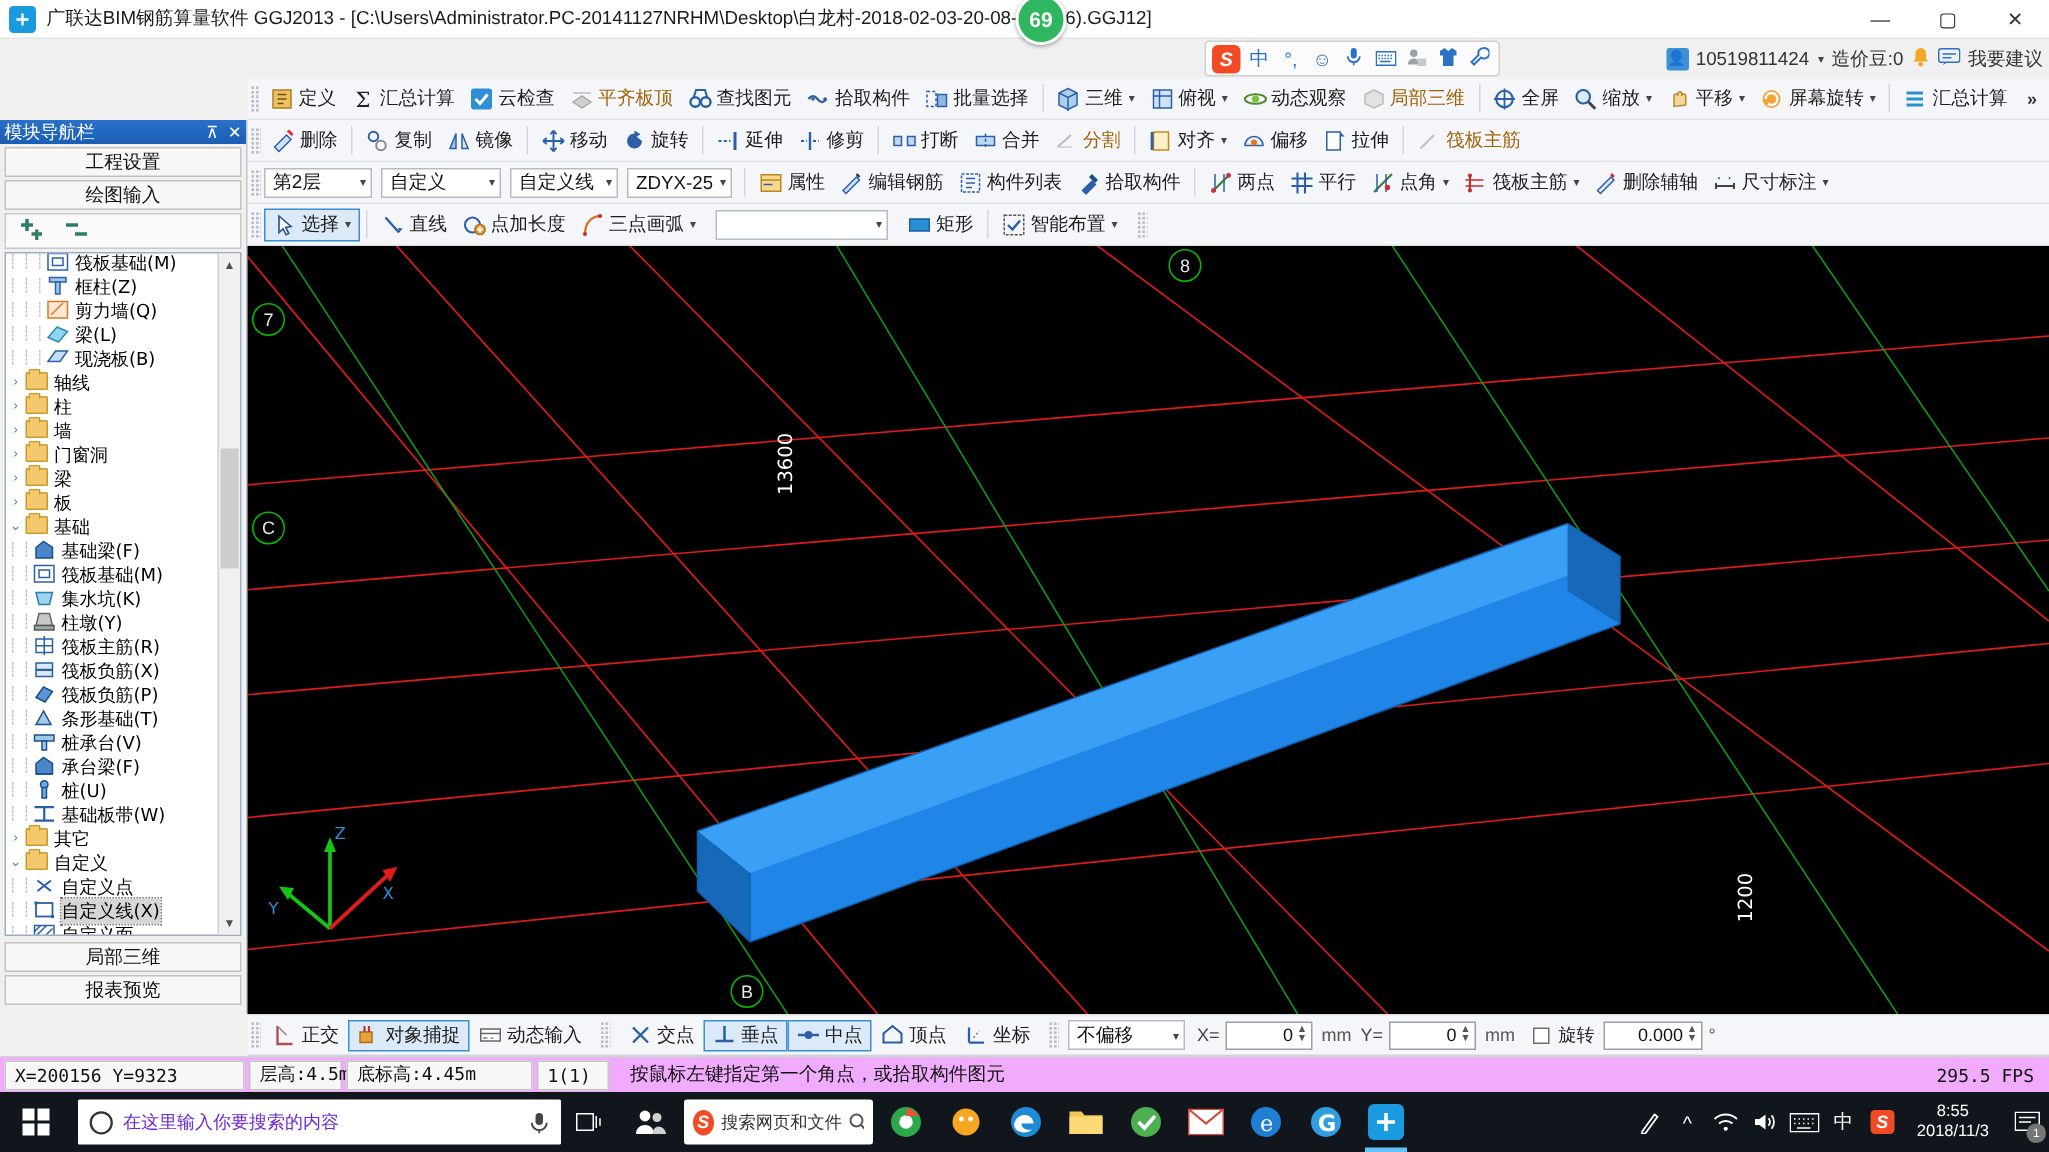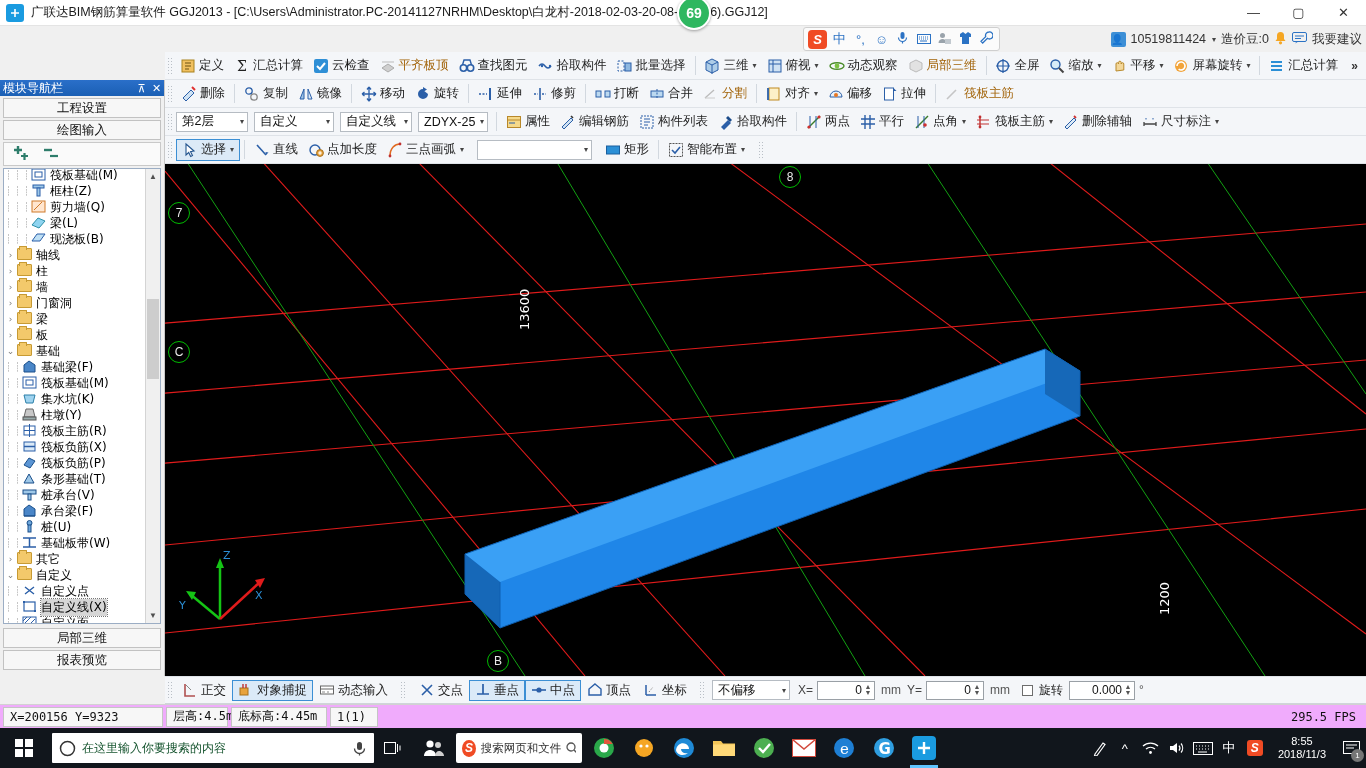--- a/index.html
+++ b/index.html
@@ -147,21 +147,21 @@
 
   
   .taskbar { position:absolute; left:0; top:728px; width:1366px; height:40px; background:#11161c;
              display:flex; align-items:center; }
   .start { width:48px;height:40px;display:flex;align-items:center;justify-content:center; }
   .start .w { display:grid; grid-template-columns:8px 8px; grid-template-rows:8px 8px; gap:2px; }
   .start .w i { background:#fff; display:block; }
   .tsearch { width:322px; height:30px; background:#fff; margin-left:4px; display:flex;
              align-items:center; border-radius:1px; }
   .tsearch .ci { width:30px;height:30px;display:flex;align-items:center;justify-content:center; }
-  .tsearch .tx { flex:1; font-size:12px; color:#14532d; }
+  .tsearch .tx { flex:1; font-size:12px; color:#6d28d9; }
   .tbicon { width:40px;height:40px;display:flex;align-items:center;justify-content:center;
             position:relative; }
   .tray { margin-left:auto; display:flex; align-items:center; height:40px; }
   .tray .ti2 { width:26px;height:40px;display:flex;align-items:center;justify-content:center;
                color:#fff;font-size:13px;}
   .clock { color:#fff;font-size:11px;text-align:center;line-height:13px;padding:0 10px; }
   .notif { width:30px;height:40px;display:flex;align-items:center;justify-content:center;
            color:#fff; position:relative; }
   .notif .n { position:absolute; right:2px; bottom:6px; width:13px;height:13px;border-radius:50%;
               background:#767676;color:#fff;font-size:8px;display:flex;align-items:center;
@@ -1026,22 +1026,23 @@
     <div class="numfield" style="width:66px">
       <span>0.000</span>
       <span class="spin">▲<br>▼</span>
     </div>
     <span style="margin-left:4px;color:#555">°</span>
   </div>
 
   <div class="statusbar">
     <div class="scell" style="width:160px">X=200156  Y=9323</div>
     <div class="scell" style="width:62px">层高:4.5m</div>
-    <div class="scell" style="width:96px">底标高:4.45m</div>
+    <div class="scell" style="width:124px">底标高:4.45m</div>
     <div class="scell" style="width:48px">1(1)</div>
+    <div class="scell plain" style="margin-left:8px;font-family:'Liberation Sans',sans-serif;font-size:12.5px">按鼠标左键指定第一个角点，或拾取构件图元</div>
     <div class="fps">295.5 FPS</div>
   </div>
 
   <div class="taskbar">
     <div class="start">
       <div class="w">
           <i></i>
           <i></i>
           <i></i>
           <i></i>

